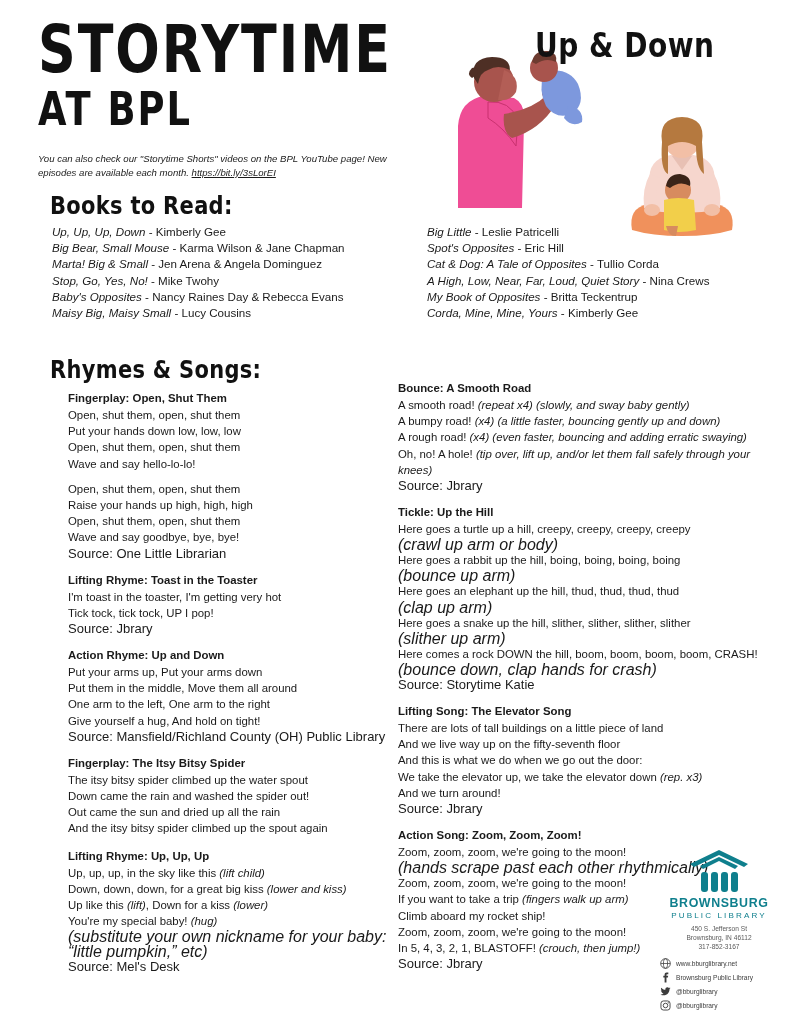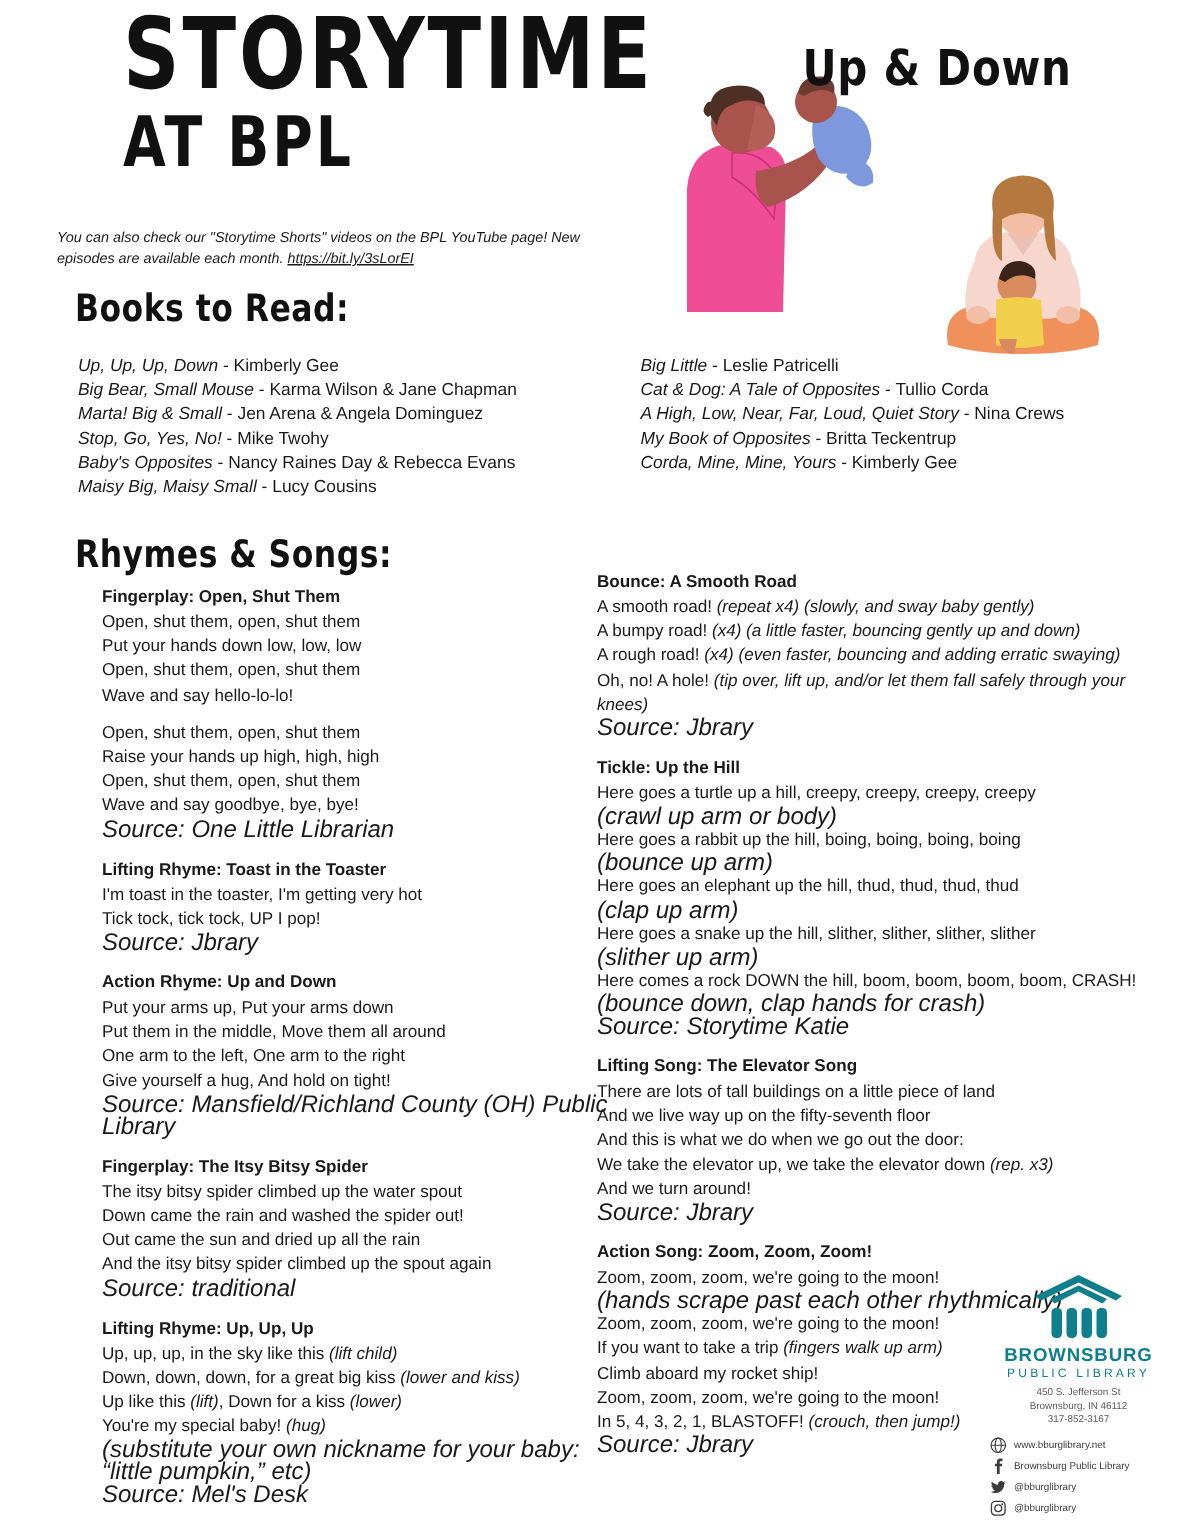--- a/index.html
+++ b/index.html
@@ -16,23 +16,22 @@
 
   
   #header {
     position: relative;
     height: 196px;
   }
 
   #title-block {
     position: absolute;
     left: 38px;
-    top: 6px;
+    top: 20px;
     width: 380px;
-    margin-left: 44px;
   }
 
   .big-title {
     font-family: "DejaVu Sans", sans-serif;
     font-weight: 700;
     font-size: 54px;
     line-height: 0.92;
     letter-spacing: 2px;
     color: #111111;
     text-transform: uppercase;
@@ -89,21 +88,21 @@
     transform: scaleY(1.2);
     transform-origin: left bottom;
   }
 
   #books-head { position: absolute; left: 50px; top: 196px; }
   #rhymes-head { position: absolute; left: 50px; top: 360px; }
 
   
   #books {
     position: absolute;
-    top: 236px;
+    top: 224px;
     left: 0;
     width: 791px;
     display: flex;
   }
   .books-col { font-size: 11.6px; line-height: 16.2px; }
   .books-col.left  { width: 375px; margin-left: 52px; }
   .books-col.right { width: 360px; margin-left: 0px; }
   .book-line { white-space: nowrap; }
   .book-title { font-style: italic; }
 
@@ -129,22 +128,21 @@
     margin-bottom: 1px;
   }
   .rhyme-line {
     font-size: 11.4px;
     line-height: 16.2px;
   }
   .rhyme-line .i { font-style: italic; }
   .rhyme-line.italic-line { font-style: italic; font-size: 16px; line-height: 15px; }
   .stanza-gap { height: 9px; }
   .source {
-    font-size: 16px;
-    font-style: italic;
+    font-size: 13px;
     line-height: 15px;
   }
 
   
   #logo-block {
     position: absolute;
     left: 654px;
     top: 848px;
     width: 130px;
     text-align: center;
@@ -251,20 +249,21 @@
   <div class="books-col left">
     <div class="book-line"><span class="book-title">Up, Up, Up, Down</span><span> - Kimberly Gee</span></div>
     <div class="book-line"><span class="book-title">Big Bear, Small Mouse</span><span> - Karma Wilson &amp; Jane Chapman</span></div>
     <div class="book-line"><span class="book-title">Marta! Big &amp; Small</span><span> - Jen Arena &amp; Angela Dominguez</span></div>
     <div class="book-line"><span class="book-title">Stop, Go, Yes, No!</span><span> - Mike Twohy</span></div>
     <div class="book-line"><span class="book-title">Baby's Opposites</span><span> - Nancy Raines Day &amp; Rebecca Evans</span></div>
     <div class="book-line"><span class="book-title">Maisy Big, Maisy Small</span><span> - Lucy Cousins</span></div>
   </div>
   <div class="books-col right">
     <div class="book-line"><span class="book-title">Big Little</span><span> - Leslie Patricelli</span></div>
+    <div class="book-line"><span class="book-title">Spot's Opposites</span><span> - Eric Hill</span></div>
     <div class="book-line"><span class="book-title">Cat &amp; Dog: A Tale of Opposites</span><span> - Tullio Corda</span></div>
     <div class="book-line"><span class="book-title">A High, Low, Near, Far, Loud, Quiet Story</span><span> - Nina Crews</span></div>
     <div class="book-line"><span class="book-title">My Book of Opposites</span><span> - Britta Teckentrup</span></div>
     <div class="book-line"><span class="book-title">Corda, Mine, Mine, Yours</span><span> - Kimberly Gee</span></div>
   </div>
 </div>
 
 <div class="section-head" id="rhymes-head">Rhymes &amp; Songs:</div>
 
 <div id="rhymes-left">
@@ -294,21 +293,20 @@
       <div class="rhyme-line">One arm to the left, One arm to the right</div>
       <div class="rhyme-line">Give yourself a hug, And hold on tight!</div>
       <div class="source">Source: Mansfield/Richland County (OH) Public Library</div>
     </div>
     <div class="rhyme">
       <div class="rhyme-title">Fingerplay: The Itsy Bitsy Spider</div>
       <div class="rhyme-line">The itsy bitsy spider climbed up the water spout</div>
       <div class="rhyme-line">Down came the rain and washed the spider out!</div>
       <div class="rhyme-line">Out came the sun and dried up all the rain</div>
       <div class="rhyme-line">And the itsy bitsy spider climbed up the spout again</div>
-      <div class="source">Source: traditional</div>
     </div>
     <div class="rhyme">
       <div class="rhyme-title">Lifting Rhyme: Up, Up, Up</div>
       <div class="rhyme-line"><span>Up, up, up, in the sky like this </span><span class="i">(lift child)</span></div>
       <div class="rhyme-line"><span>Down, down, down, for a great big kiss </span><span class="i">(lower and kiss)</span></div>
       <div class="rhyme-line"><span>Up like this </span><span class="i">(lift)</span><span>, Down for a kiss </span><span class="i">(lower)</span></div>
       <div class="rhyme-line"><span>You're my special baby! </span><span class="i">(hug)</span></div>
       <div class="rhyme-line italic-line">(substitute your own nickname for your baby: “little pumpkin,” etc)</div>
       <div class="source">Source: Mel's Desk</div>
     </div>

